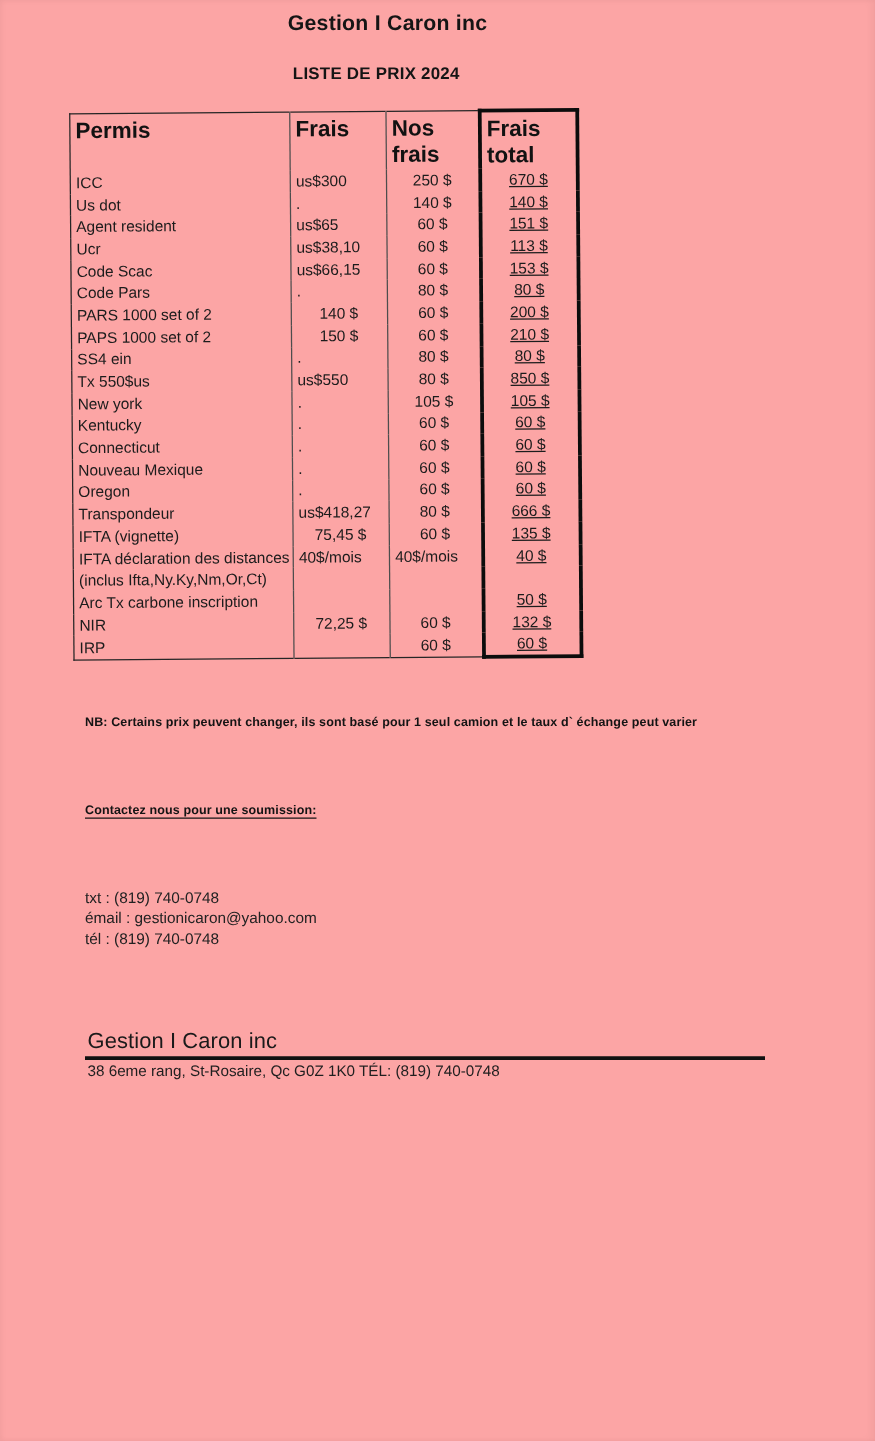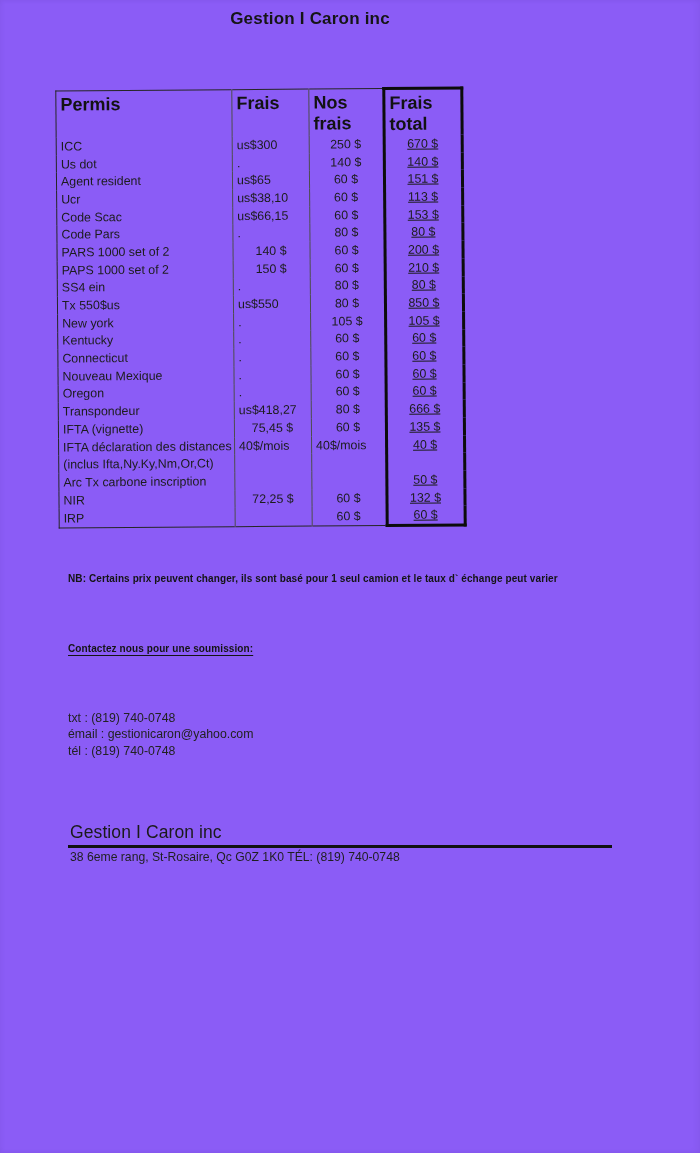--- a/index.html
+++ b/index.html
@@ -1,18 +1,18 @@
 <!DOCTYPE html>
 <html><head>
 <meta charset="utf-8">
 <style>
   html,body{margin:0;padding:0;background:#e8e8e8;}
   .page{
     position:relative;width:700px;height:1153px;margin:0 auto;
-    background:#8b5cf6;overflow:hidden;
+    background:#fca5a5;overflow:hidden;
     font-family:"Liberation Sans","DejaVu Sans",sans-serif;
     color:#1c1c1c;
     box-shadow:inset -3px 0 6px rgba(0,0,0,0.04), inset 2px 0 4px rgba(0,0,0,0.03);
   }
   .doc-title{
     position:absolute;top:9px;left:0;width:620px;
     text-align:center;font-size:17px;font-weight:700;color:#151515;
     letter-spacing:.2px;
   }
   .doc-subtitle{
@@ -74,20 +74,21 @@
     position:absolute;left:70px;top:850px;font-size:12.2px;color:#1f1f1f;
     white-space:nowrap;
   }
 </style>
 </head>
 <body>
 
 <div class="page">
 
   <div class="doc-title">Gestion I Caron inc</div>
+  <div class="doc-subtitle">LISTE DE PRIX 2024</div>
 
   <div class="table-wrap">
     <table class="price">
       <colgroup>
         <col class="c1">
           <col class="c2">
           <col class="c3">
           <col class="c4">
       </colgroup>
       <thead>

